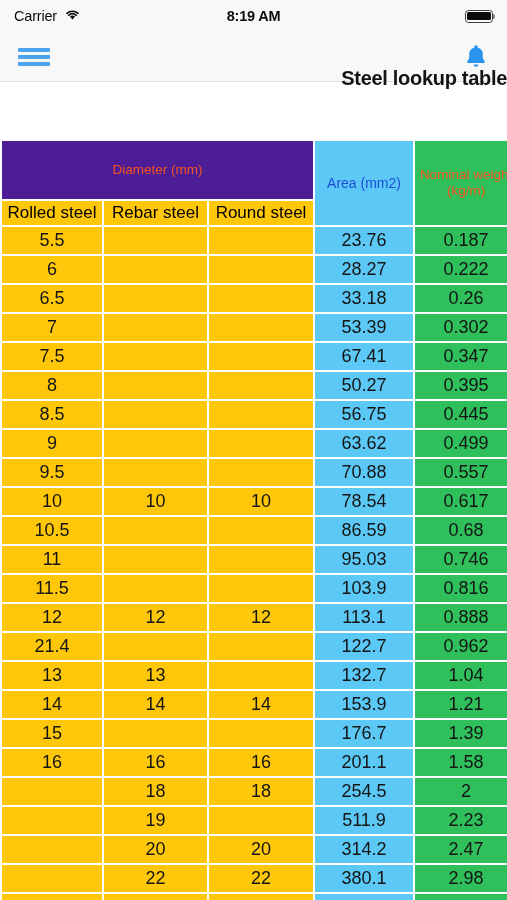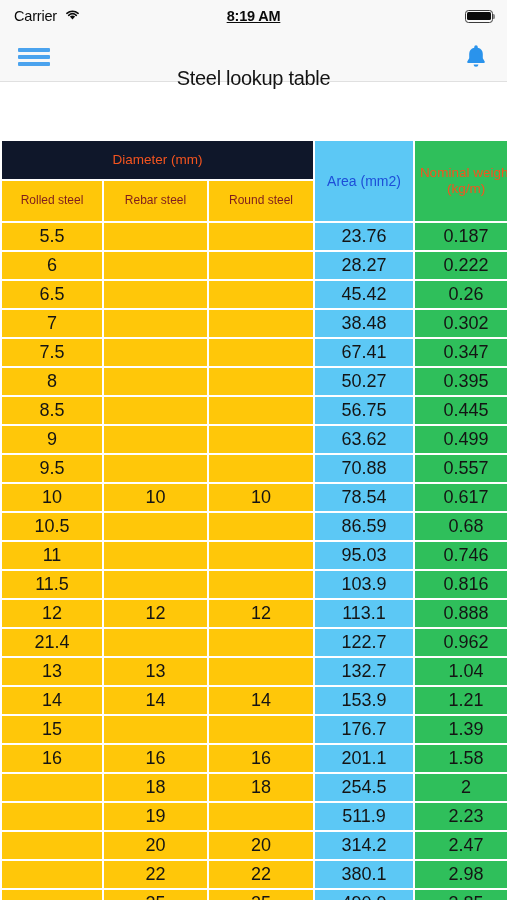--- a/index.html
+++ b/index.html
@@ -39,21 +39,20 @@
   .wifi-icon { display: block; }
   .status-time {
     position: absolute;
     left: 0; right: 0;
     text-align: center;
     font-size: 14.5px;
     font-weight: 600;
     color: #0b0b0b;
     letter-spacing: -0.2px;
     pointer-events: none;
-    text-decoration: underline;
   }
   .status-right {
     margin-left: auto;
     display: flex;
     align-items: center;
   }
   .battery {
     width: 28px;
     height: 13px;
     border: 1.3px solid #3b3b3b;
@@ -103,23 +102,23 @@
   .hamburger span {
     display: block;
     height: 4px;
     width: 100%;
     background: #4ba3ee;
     border-radius: 1px;
   }
   .nav-title {
     position: absolute;
     left: 0; right: 0;
-    text-align: center;
+    text-align: right;
     font-size: 20px;
-    font-weight: 400;
+    font-weight: 700;
     color: #141414;
     letter-spacing: -0.3px;
     pointer-events: none;
     margin-top: 44px;
   }
   .bell-btn {
     margin-left: auto;
     cursor: pointer;
     display: flex;
     align-items: center;
@@ -153,31 +152,31 @@
     font-weight: 400;
     overflow: hidden;
   }
   col.c-rolled { width: 100px; }
   col.c-rebar  { width: 103px; }
   col.c-round  { width: 104px; }
   col.c-area   { width: 98px; }
   col.c-weight { width: 102px; }
 
   .hdr-group {
-    background: #0f172a;
+    background: #4c1d95;
     color: #f4541f;
     font-size: 13.5px;
-    height: 38px;
+    height: 58px;
     line-height: 1.15;
   }
   .hdr-sub {
     background: #ffc709;
-    color: #7f1d1d;
-    font-size: 12px;
-    height: 40px;
+    color: #000000;
+    font-size: 17px;
+    height: 24px;
     line-height: 1.1;
   }
   .hdr-area {
     background: #5cc8f5;
     color: #1d4ed8;
     font-size: 14px;
     line-height: 1.2;
   }
   .hdr-weight {
     background: #2fbf5b;
@@ -277,28 +276,28 @@
           <td class="cell-yellow">6</td>
           <td class="cell-yellow"></td>
           <td class="cell-yellow"></td>
           <td class="cell-blue">28.27</td>
           <td class="cell-green">0.222</td>
         </tr>
         <tr>
           <td class="cell-yellow">6.5</td>
           <td class="cell-yellow"></td>
           <td class="cell-yellow"></td>
-          <td class="cell-blue">45.42</td>
+          <td class="cell-blue">33.18</td>
           <td class="cell-green">0.26</td>
         </tr>
         <tr>
           <td class="cell-yellow">7</td>
           <td class="cell-yellow"></td>
           <td class="cell-yellow"></td>
-          <td class="cell-blue">38.48</td>
+          <td class="cell-blue">53.39</td>
           <td class="cell-green">0.302</td>
         </tr>
         <tr>
           <td class="cell-yellow">7.5</td>
           <td class="cell-yellow"></td>
           <td class="cell-yellow"></td>
           <td class="cell-blue">67.41</td>
           <td class="cell-green">0.347</td>
         </tr>
         <tr>

